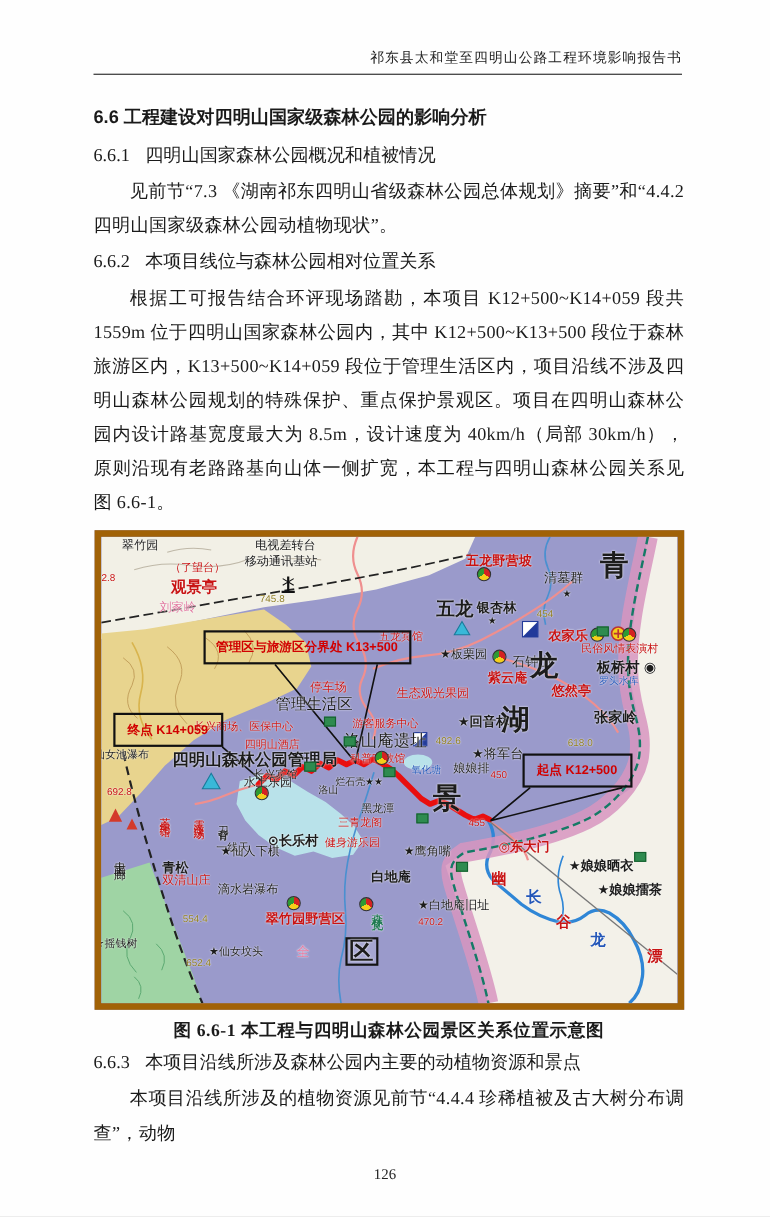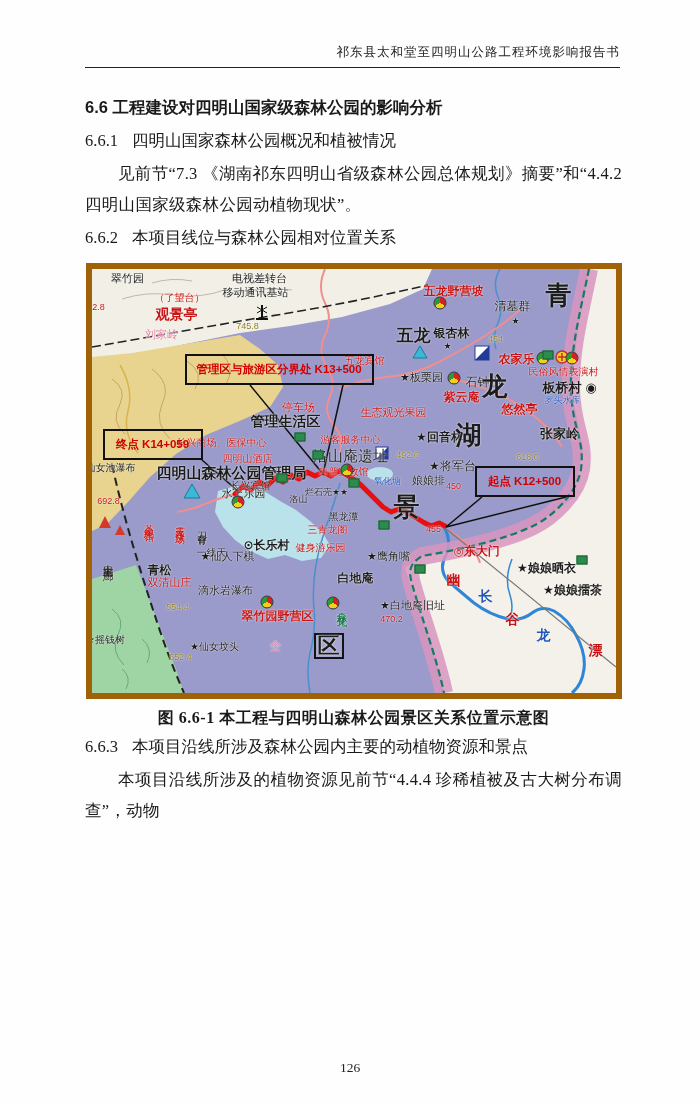--- a/index.html
+++ b/index.html
@@ -47,20 +47,21 @@
   <div class="header">
     <div class="header-title">祁东县太和堂至四明山公路工程环境影响报告书</div>
     <div class="header-rule"></div>
   </div>
 
   <div class="main">
     <div class="h2">6.6  工程建设对四明山国家级森林公园的影响分析</div>
     <div class="h3"><span class="no">6.6.1</span><span>四明山国家森林公园概况和植被情况</span></div>
     <p class="para indent">见前节“7.3 《湖南祁东四明山省级森林公园总体规划》摘要”和“4.4.2 四明山国家级森林公园动植物现状”。</p>
     <div class="h3"><span class="no">6.6.2</span><span>本项目线位与森林公园相对位置关系</span></div>
+    <p class="para indent">根据工可报告结合环评现场踏勘，本项目 K12+500~K14+059 段共 1559m 位于四明山国家森林公园内，其中 K12+500~K13+500 段位于森林旅游区内，K13+500~K14+059 段位于管理生活区内，项目沿线不涉及四明山森林公园规划的特殊保护、重点保护景观区。项目在四明山森林公园内设计路基宽度最大为 8.5m，设计速度为 40km/h（局部 30km/h），原则沿现有老路路基向山体一侧扩宽，本工程与四明山森林公园关系见图 6.6-1。</p>
 
     <figure>
       <div class="map-frame">
         <svg width="524" height="424" viewBox="0 0 524 424">
 
           <rect x="0" y="0" width="524" height="424" fill="#9a9acb"></rect>
           <polygon points="0,0 340,0 331,20 298,35 250,48 198,57 148,64 94,75 40,86 0,93" fill="#f2f0e6"></polygon>
           <polygon points="0,88 40,84 94,75 148,66 168,80 186,96 191,118 178,138 150,151 114,166 84,185 58,208 36,233 15,255 0,262" fill="#e8d48e"></polygon>
           <polygon points="0,310 44,296 54,322 64,348 74,374 84,400 92,424 0,424" fill="#9fd4a4"></polygon>
           <polygon points="497,0 524,0 524,424 352,424 342,382 327,342 313,299 330,287 391,276 441,257 481,229 491,180 479,120 486,60" fill="#f3f1e9"></polygon>
@@ -150,21 +151,21 @@
             <div class="mlb" style="left: 370px; top: 128px; color: rgb(200, 20, 20); font-size: 12px; font-weight: bold;">紫云庵</div>
             <div class="mlb" style="left: 428px; top: 140px; color: rgb(200, 20, 20); font-size: 12px; font-weight: bold;">悠然亭</div>
             <div class="mlb" style="left: 302px; top: 143px; color: rgb(200, 20, 20); font-size: 11px;">生态观光果园</div>
             <div class="mlb" style="left: 348px; top: 168px; color: rgb(28, 28, 28); font-size: 12px; font-weight: bold;">★回音林</div>
             <div class="mlb" style="left: 377px; top: 166px; color: rgb(28, 28, 28); font-size: 26px; font-weight: bold;">湖</div>
             <div class="mlb" style="left: 468px; top: 164px; color: rgb(28, 28, 28); font-size: 13px; font-weight: bold;">张家岭</div>
             <div class="mlb" style="left: 436px; top: 188px; color: rgb(142, 124, 34); font-size: 9px;">618.0</div>
             <div class="mlb" style="left: 316px; top: 186px; color: rgb(142, 124, 34); font-size: 9px;">492.6</div>
             <div class="mlb" style="left: 361px; top: 197px; color: rgb(28, 28, 28); font-size: 12px;">★将军台</div>
             <div class="mlb" style="left: 207px; top: 138px; color: rgb(200, 20, 20); font-size: 11px;">停车场</div>
-            <div class="mlb" style="left: 194px; top: 152px; color: rgb(28, 28, 28); font-size: 14px; font-weight: bold;">管理生活区</div>
+            <div class="mlb" style="left: 194px; top: 152px; color: rgb(28, 28, 28); font-size: 14px; font-weight: normal;">管理生活区</div>
             <div class="mlb" style="left: 130px; top: 174px; color: rgb(200, 20, 20); font-size: 10px;">长兴商场、医保中心</div>
             <div class="mlb" style="left: 156px; top: 190px; color: rgb(200, 20, 20); font-size: 10px;">四明山酒店</div>
             <div class="mlb" style="left: 259px; top: 171px; color: rgb(200, 20, 20); font-size: 10px;">游客服务中心</div>
             <div class="mlb" style="left: 259px; top: 186px; color: rgb(28, 28, 28); font-size: 15px;">洛山庵遗址</div>
             <div class="mlb" style="left: 140px; top: 203px; color: rgb(28, 28, 28); font-size: 15px; font-weight: bold;">四明山森林公园管理局</div>
             <div class="mlb" style="left: 159px; top: 217px; color: rgb(28, 28, 28); font-size: 10px;">长兴宾馆</div>
             <div class="mlb" style="left: 252px; top: 203px; color: rgb(200, 20, 20); font-size: 10px;">科普宣教馆</div>
             <div class="mlb" style="left: 296px; top: 212px; color: rgb(35, 86, 184); font-size: 9px;">氧化塘</div>
             <div class="mlb" style="left: 337px; top: 211px; color: rgb(28, 28, 28); font-size: 11px;">娘娘排</div>
             <div class="mlb" style="left: 362px; top: 217px; color: rgb(200, 20, 20); font-size: 9px;">450</div>
@@ -183,21 +184,21 @@
             <div class="mlb" style="left: 236px; top: 261px; color: rgb(200, 20, 20); font-size: 10px;">三青龙阁</div>
             <div class="mlb" style="left: 229px; top: 279px; color: rgb(200, 20, 20); font-size: 10px;">健身游乐园</div>
             <div class="mlb" style="left: 315px; top: 238px; color: rgb(28, 28, 28); font-size: 26px; font-weight: bold;">景</div>
             <div class="mlb" style="left: 297px; top: 287px; color: rgb(28, 28, 28); font-size: 11px;">★鹰角嘴</div>
             <div class="mlb" style="left: 385px; top: 282px; color: rgb(200, 20, 20); font-size: 12px; font-weight: bold;">◎东大门</div>
             <div class="mlb vert" style="left: 16px; top: 290px; color: rgb(28, 28, 28); font-size: 11px;">十里画廊</div>
             <div class="mlb" style="left: 68px; top: 301px; color: rgb(28, 28, 28); font-size: 12px; font-weight: bold;">青松</div>
             <div class="mlb" style="left: 78px; top: 313px; color: rgb(200, 20, 20); font-size: 11px;">双清山庄</div>
             <div class="mlb" style="left: 136px; top: 287px; color: rgb(28, 28, 28); font-size: 11px;">★仙人下棋</div>
             <div class="mlb" style="left: 134px; top: 321px; color: rgb(28, 28, 28); font-size: 11px;">滴水岩瀑布</div>
-            <div class="mlb" style="left: 86px; top: 338px; color: rgb(142, 124, 34); font-size: 9px;">554.4</div>
+            <div class="mlb" style="left: 86px; top: 348px; color: rgb(142, 124, 34); font-size: 9px;">554.4</div>
             <div class="mlb" style="left: 186px; top: 347px; color: rgb(200, 20, 20); font-size: 12px; font-weight: bold;">翠竹园野营区</div>
             <div class="mlb" style="left: 14px; top: 371px; color: rgb(28, 28, 28); font-size: 10px;">★摇钱树</div>
             <div class="mlb" style="left: 123px; top: 378px; color: rgb(28, 28, 28); font-size: 10px;">★仙女坟头</div>
             <div class="mlb" style="left: 89px; top: 388px; color: rgb(142, 124, 34); font-size: 9px;">652.4</div>
             <div class="mlb" style="left: 184px; top: 377px; color: rgb(226, 123, 162); font-size: 12px;">全</div>
             <div class="mlb boxed" style="left: 237px; top: 377px; color: rgb(28, 28, 28); font-size: 22px; font-weight: bold;">区</div>
             <div class="mlb vert" style="left: 250px; top: 337px; color: rgb(30, 122, 80); font-size: 11px;">森林文化</div>
             <div class="mlb" style="left: 264px; top: 309px; color: rgb(28, 28, 28); font-size: 12px; font-weight: bold;">白地庵</div>
             <div class="mlb" style="left: 321px; top: 336px; color: rgb(28, 28, 28); font-size: 11px;">★白地庵旧址</div>
             <div class="mlb" style="left: 300px; top: 350px; color: rgb(200, 20, 20); font-size: 9px;">470.2</div>

